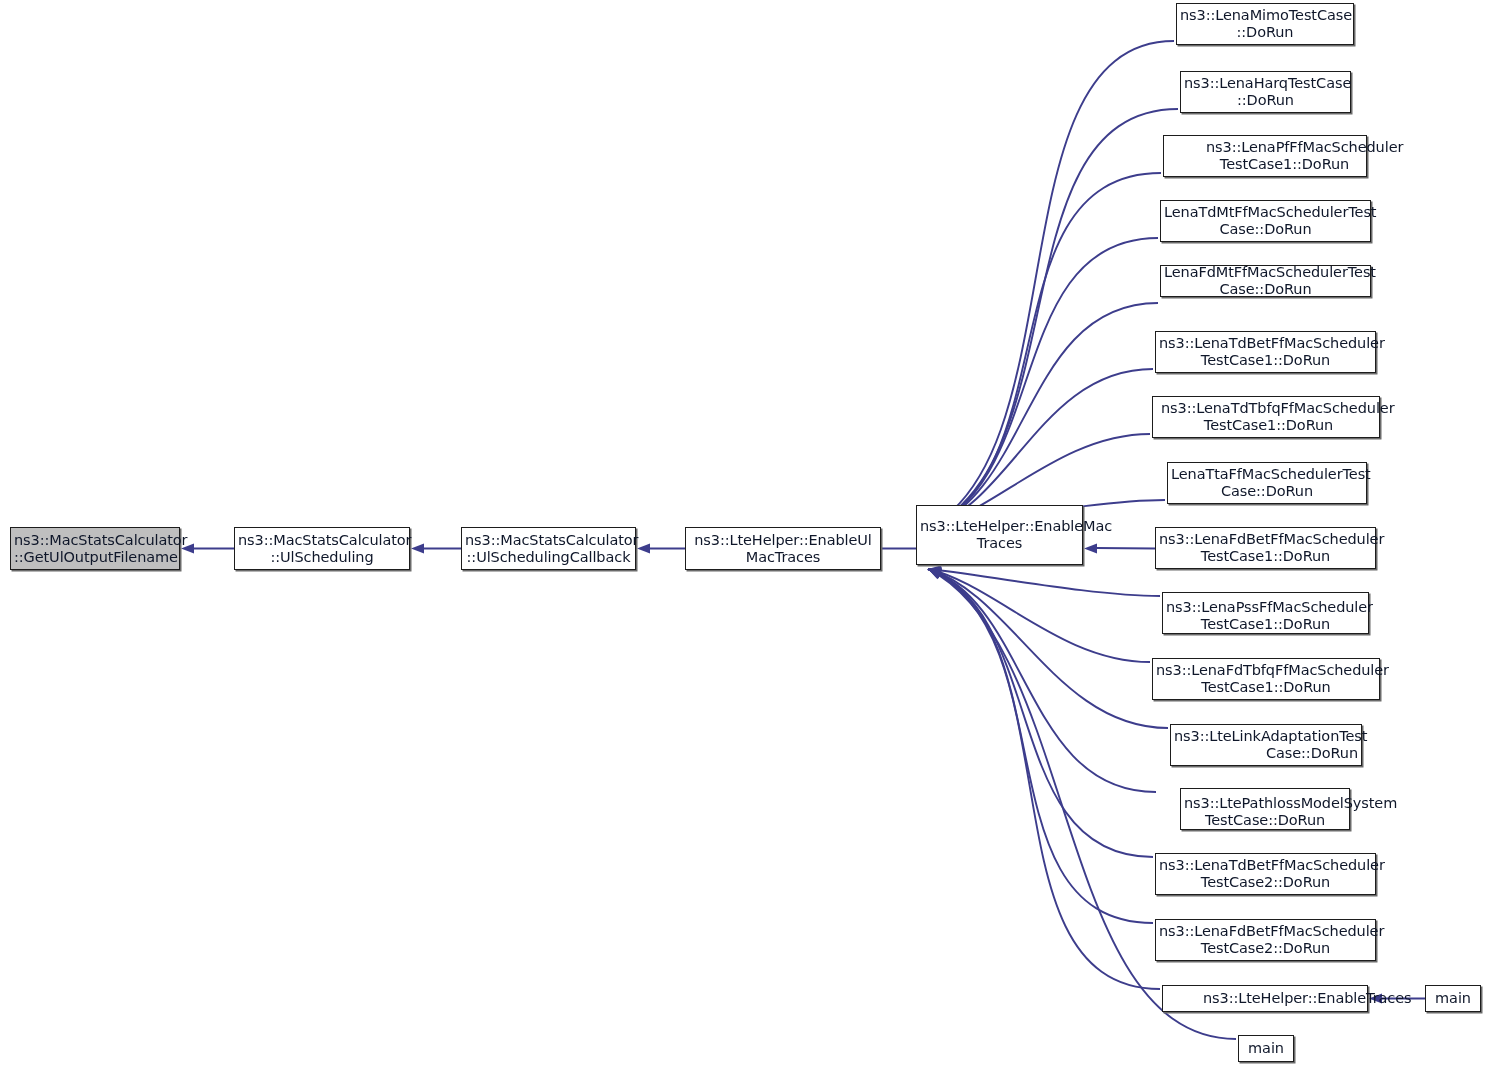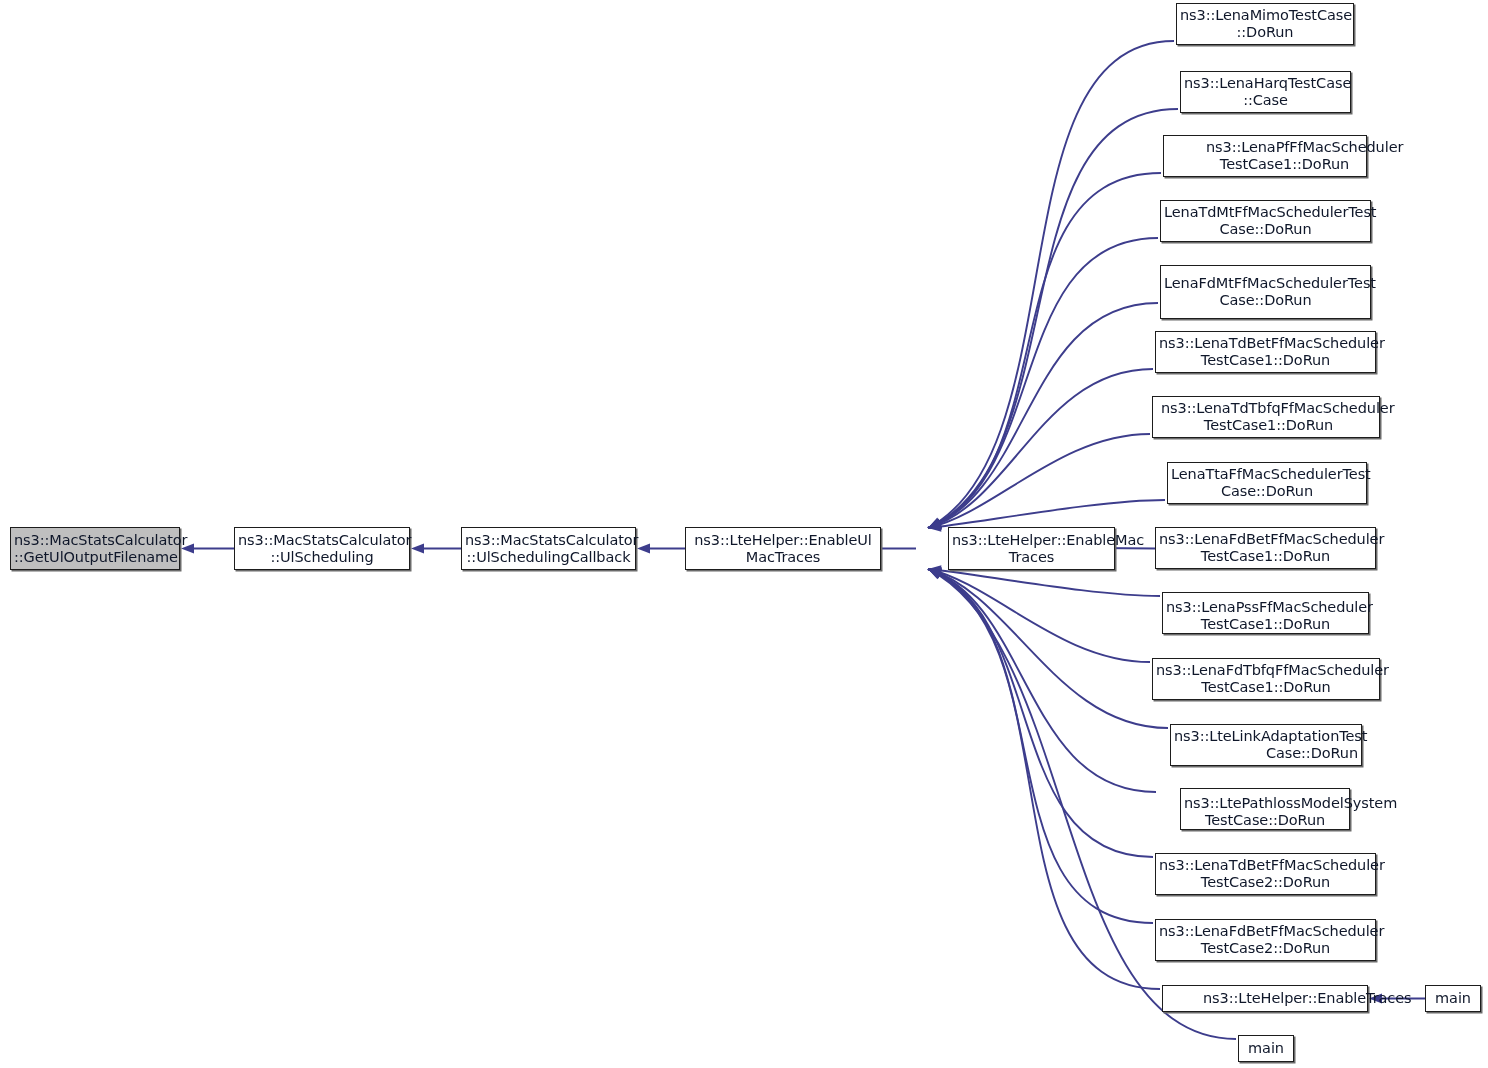--- a/index.html
+++ b/index.html
@@ -100,31 +100,31 @@
       <polygon points="1369,998.5 1382,993.5 1382,1003.5" fill="#3d3d8c"></polygon>
     </svg>
 <div class="node highlight" style="left: 10px; top: 527px; width: 170px; height: 43px;"><span class="label">ns3::MacStatsCalculator
 ::GetUlOutputFilename</span></div>
     <div class="node" style="left: 234px; top: 527px; width: 176px; height: 43px;"><span class="label">ns3::MacStatsCalculator
 ::UlScheduling</span></div>
     <div class="node" style="left: 461px; top: 527px; width: 175px; height: 43px;"><span class="label">ns3::MacStatsCalculator
 ::UlSchedulingCallback</span></div>
     <div class="node" style="left: 669px; top: 527px; width: 196px; height: 43px; margin-left: 16px;"><span class="label">ns3::LteHelper::EnableUl
 MacTraces</span></div>
-    <div class="node" style="left: 916px; top: 527px; width: 167px; height: 43px; margin-left: 32px;"><span class="label">ns3::LteHelper::EnableMac
+    <div class="node" style="left: 916px; top: 505px; width: 167px; height: 60px;"><span class="label">ns3::LteHelper::EnableMac
 Traces</span></div>
     <div class="node" style="left: 1176px; top: 3px; width: 178px; height: 42px;"><span class="label">ns3::LenaMimoTestCase
 ::DoRun</span></div>
     <div class="node" style="left: 1180px; top: 71px; width: 171px; height: 42px;"><span class="label">ns3::LenaHarqTestCase
-::Case</span></div>
+::DoRun</span></div>
     <div class="node" style="left: 1163px; top: 135px; width: 204px; height: 42px; padding-left: 42px;"><span class="label">ns3::LenaPfFfMacScheduler
 TestCase1::DoRun</span></div>
     <div class="node" style="left: 1160px; top: 200px; width: 211px; height: 42px;"><span class="label">LenaTdMtFfMacSchedulerTest
 Case::DoRun</span></div>
-    <div class="node" style="left: 1160px; top: 265px; width: 211px; height: 54px;"><span class="label">LenaFdMtFfMacSchedulerTest
+    <div class="node" style="left: 1160px; top: 265px; width: 211px; height: 32px;"><span class="label">LenaFdMtFfMacSchedulerTest
 Case::DoRun</span></div>
     <div class="node" style="left: 1155px; top: 331px; width: 221px; height: 42px;"><span class="label">ns3::LenaTdBetFfMacScheduler
 TestCase1::DoRun</span></div>
     <div class="node" style="left: 1152px; top: 396px; width: 228px; height: 42px; padding-left: 8px;"><span class="label">ns3::LenaTdTbfqFfMacScheduler
 TestCase1::DoRun</span></div>
     <div class="node" style="left: 1167px; top: 462px; width: 200px; height: 42px;"><span class="label">LenaTtaFfMacSchedulerTest
 Case::DoRun</span></div>
     <div class="node" style="left: 1155px; top: 527px; width: 221px; height: 42px;"><span class="label">ns3::LenaFdBetFfMacScheduler
 TestCase1::DoRun</span></div>
     <div class="node" style="left: 1162px; top: 592px; width: 207px; height: 42px; align-items: flex-end;"><span class="label">ns3::LenaPssFfMacScheduler

